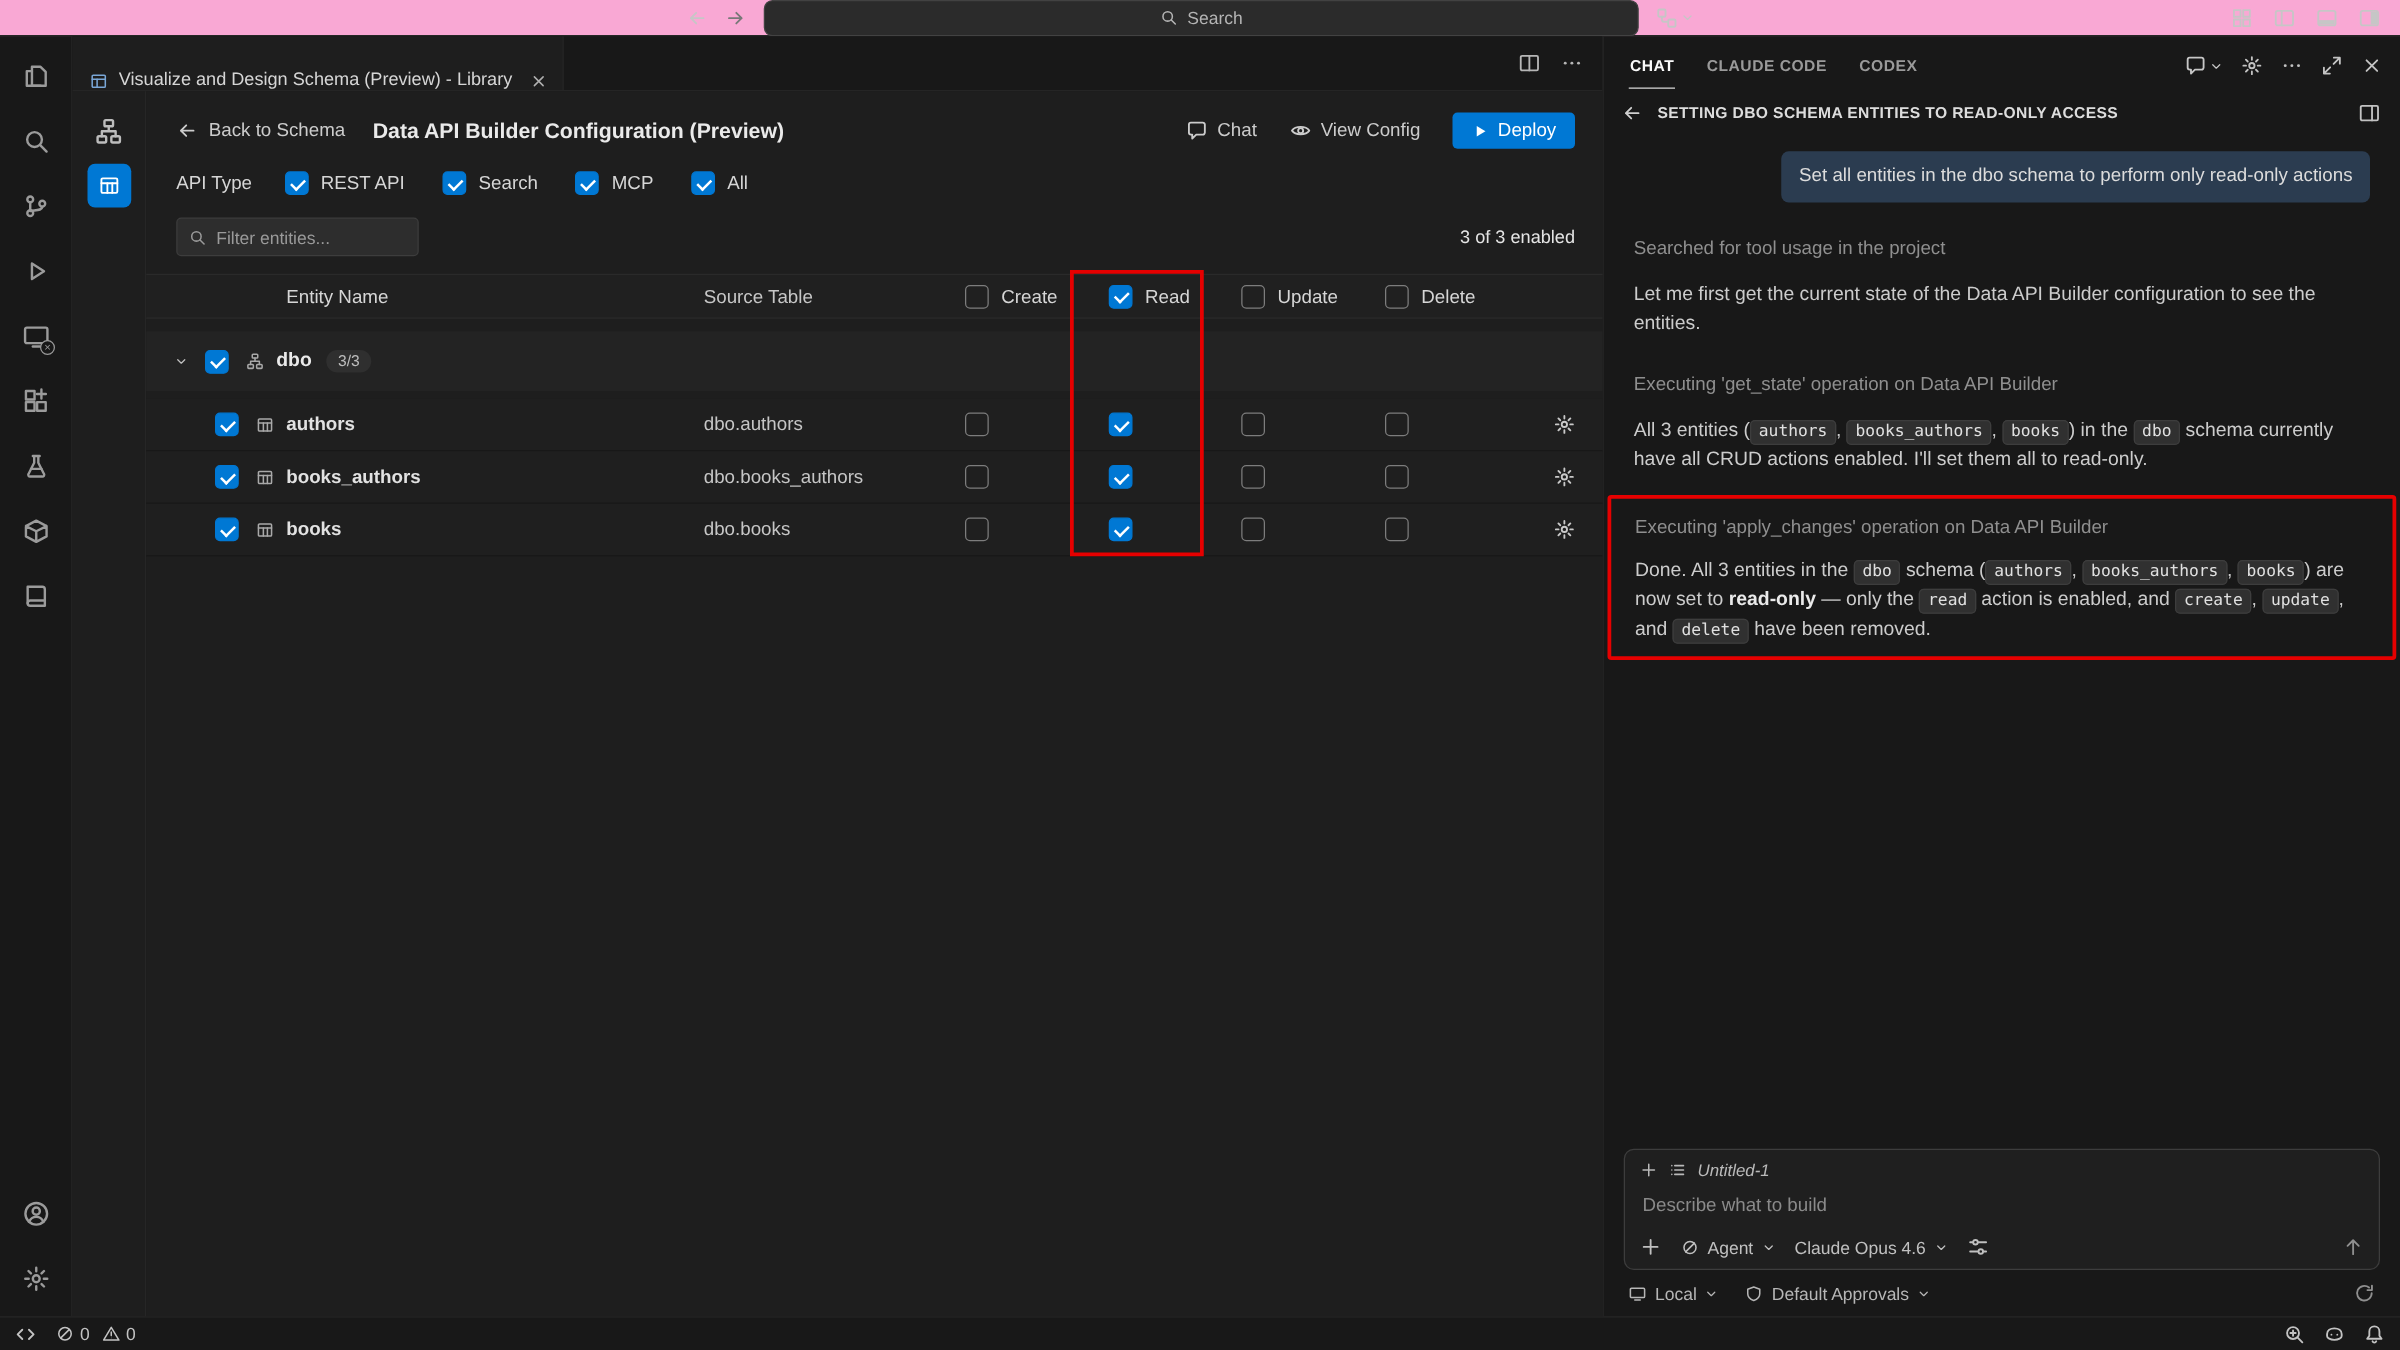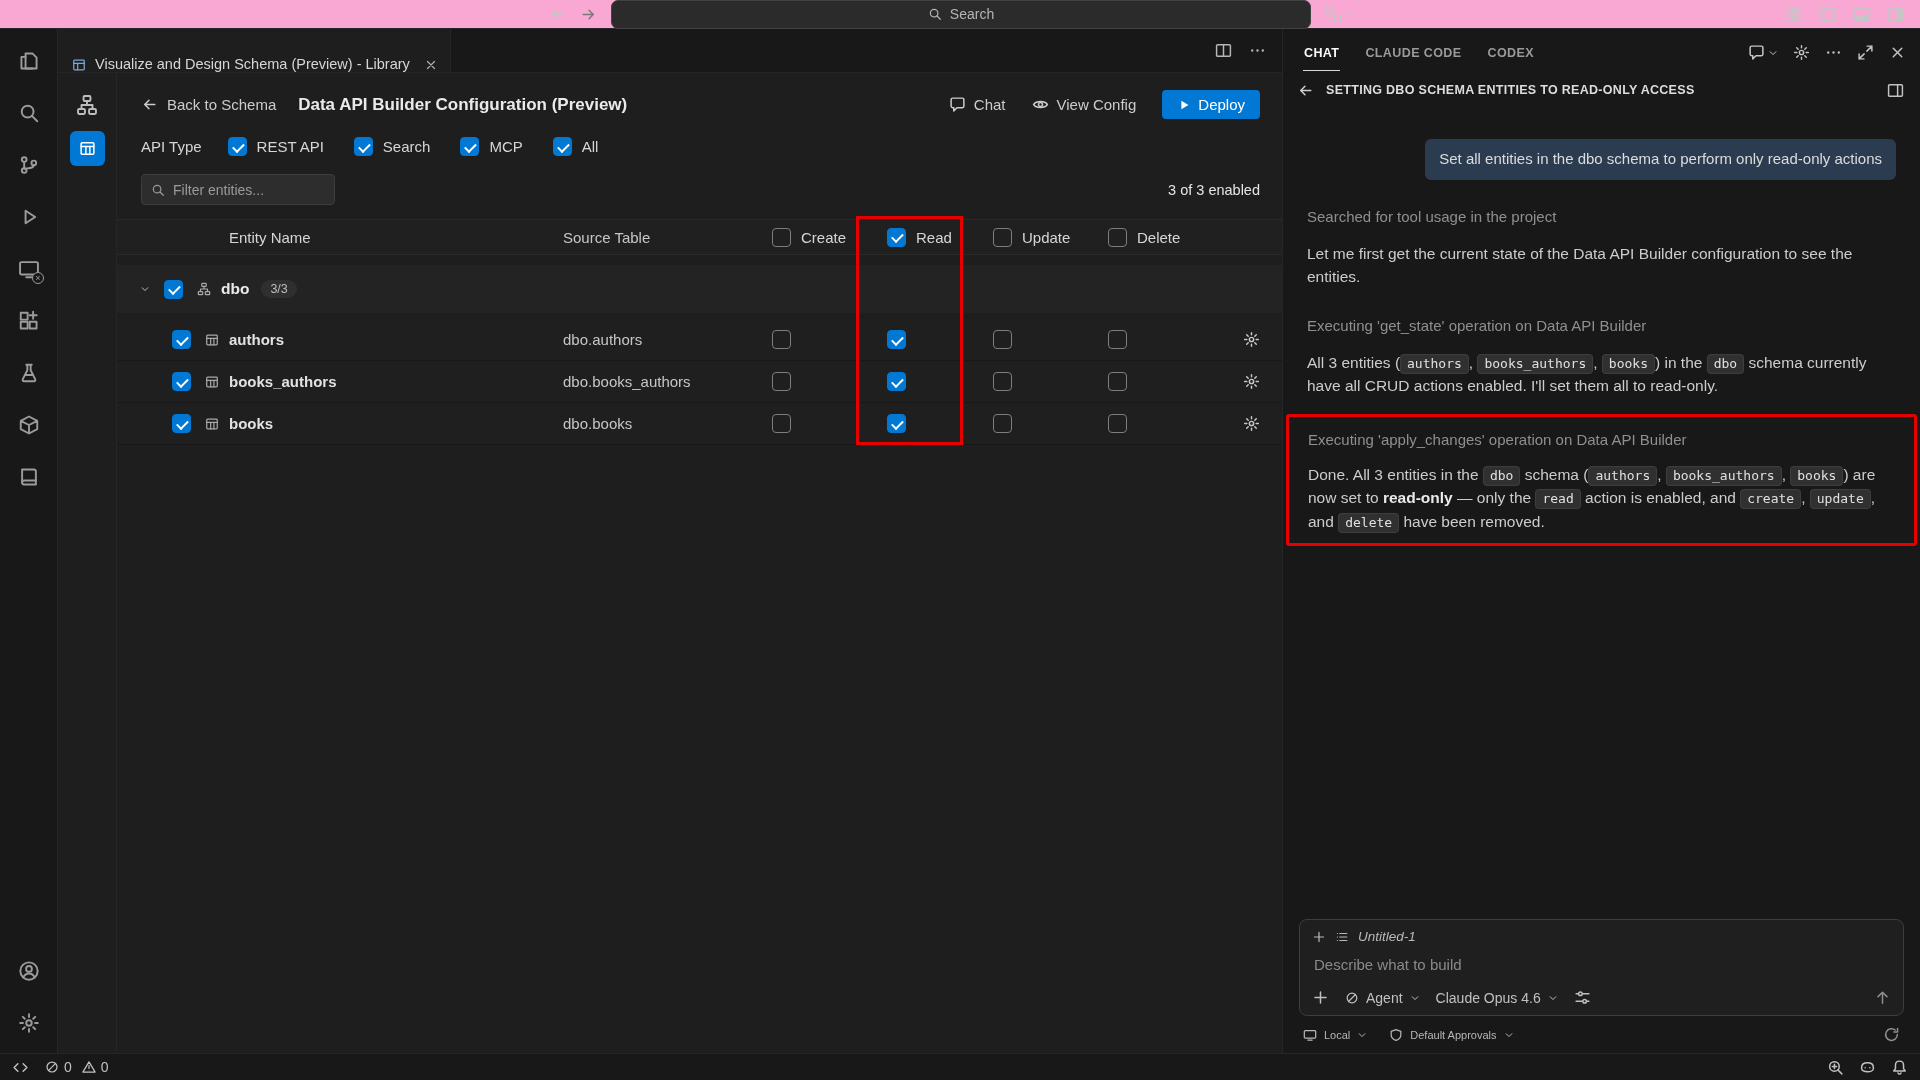--- a/index.html
+++ b/index.html
@@ -83,40 +83,40 @@
   .chat{width:638px;flex:none;border-left:1px solid #262626;background:#181818;display:flex;flex-direction:column;min-width:0}
   .chat-tabs{height:42px;flex:none;display:flex;align-items:flex-end;padding:0 14px 0 20px;gap:24px}
   .ctab{font-size:12.5px;font-weight:700;letter-spacing:.4px;color:#9a9a9a;padding:12px 1px 10px;border-bottom:1.5px solid transparent}
   .ctab.active{color:#fafafa;border-bottom-color:#d8d8d8}
   .chat-tab-actions{margin-left:auto;display:flex;align-items:center;gap:15px;color:#c2c2c2;padding-bottom:10px}
   .chat-session{height:38px;flex:none;display:flex;align-items:center;gap:12px;padding:0 16px 0 14px;color:#cfcfcf}
   .session-title{font-size:12.5px;font-weight:700;letter-spacing:.3px;color:#ddd;white-space:nowrap;overflow:hidden;text-overflow:ellipsis}
   .session-actions{margin-left:auto;color:#c2c2c2}
 
   .chat-scroll{flex:1;min-height:0;display:flex;flex-direction:column;padding:12px 24px 0;font-size:15.5px;line-height:1.5;color:#c9c9c9;overflow:hidden}
-  .user-msg{align-self:flex-end;max-width:88%;background:#2b3c50;color:#dcdcdc;padding:9px 14px;border-radius:6px;font-size:15px;margin-top:18px}
+  .user-msg{align-self:flex-end;max-width:88%;background:#2b3c50;color:#dcdcdc;padding:9px 14px;border-radius:6px;font-size:15px;margin-top:0}
   .status-line{color:#8f8f8f;font-size:15px;margin-top:26px}
   .para{margin-top:14px;color:#ccc}
   .seg-code{font-family:"DejaVu Sans Mono",monospace;font-size:13px;background:#303030;border:1px solid #3d3d3d;border-radius:4px;padding:1px 6px 2px;color:#e0e0e0;white-space:nowrap}
   .seg-bold{font-weight:700;color:#eaeaea}
   .annot-block{border:3px solid #e60000;border-radius:3px;margin:16px -21px 0;padding:12px 19px 10px}
   .annot-block .status-line{margin-top:0}
   .annot-block .para{margin-top:12px}
   .msg-actions{display:flex;align-items:center;gap:14px;margin-top:14px;color:#bdbdbd}
   .model-label{margin-left:auto;color:#9d9d9d;font-size:13.5px}
   .flex-spacer{flex:1}
 
   .chat-input{flex:none;margin:12px 16px 0;background:#1f1f1f;border:1px solid #3d3d3d;border-radius:8px;padding:9px 12px}
-  .ctx-row{display:flex;align-items:flex-end;gap:9px;color:#b9b9b9;font-size:13.5px}
+  .ctx-row{display:flex;align-items:flex-start;gap:9px;color:#b9b9b9;font-size:13.5px}
   .ctx-name{font-style:italic}
   .input-placeholder{color:#8a8a8a;font-size:15px;margin:12px 2px 16px}
   .input-controls{display:flex;align-items:center;gap:16px;color:#c0c0c0;font-size:14px}
   .chip{display:flex;align-items:center;gap:7px}
   .send-btn{margin-left:auto;color:#8f8f8f}
-  .env-row{flex:none;display:flex;align-items:center;gap:22px;margin:10px 20px;color:#b6b6b6;font-size:11px}
+  .env-row{flex:none;display:flex;align-items:center;gap:22px;margin:10px 20px;color:#b6b6b6;font-size:14px}
   .env-item{display:flex;align-items:center;gap:7px}
   .sync-btn{margin-left:auto;color:#8f8f8f}
 
   
   .statusbar{height:27px;flex:none;border-top:1px solid #262626;display:flex;align-items:center;gap:16px;padding:0 12px;color:#c2c2c2;font-size:14px;background:#181818}
   .problems{display:flex;align-items:center;gap:10px}
   .prob-item{display:flex;align-items:center;gap:5px}
   .sb-right{margin-left:auto;display:flex;align-items:center;gap:15px}
 </style>
 </head>

